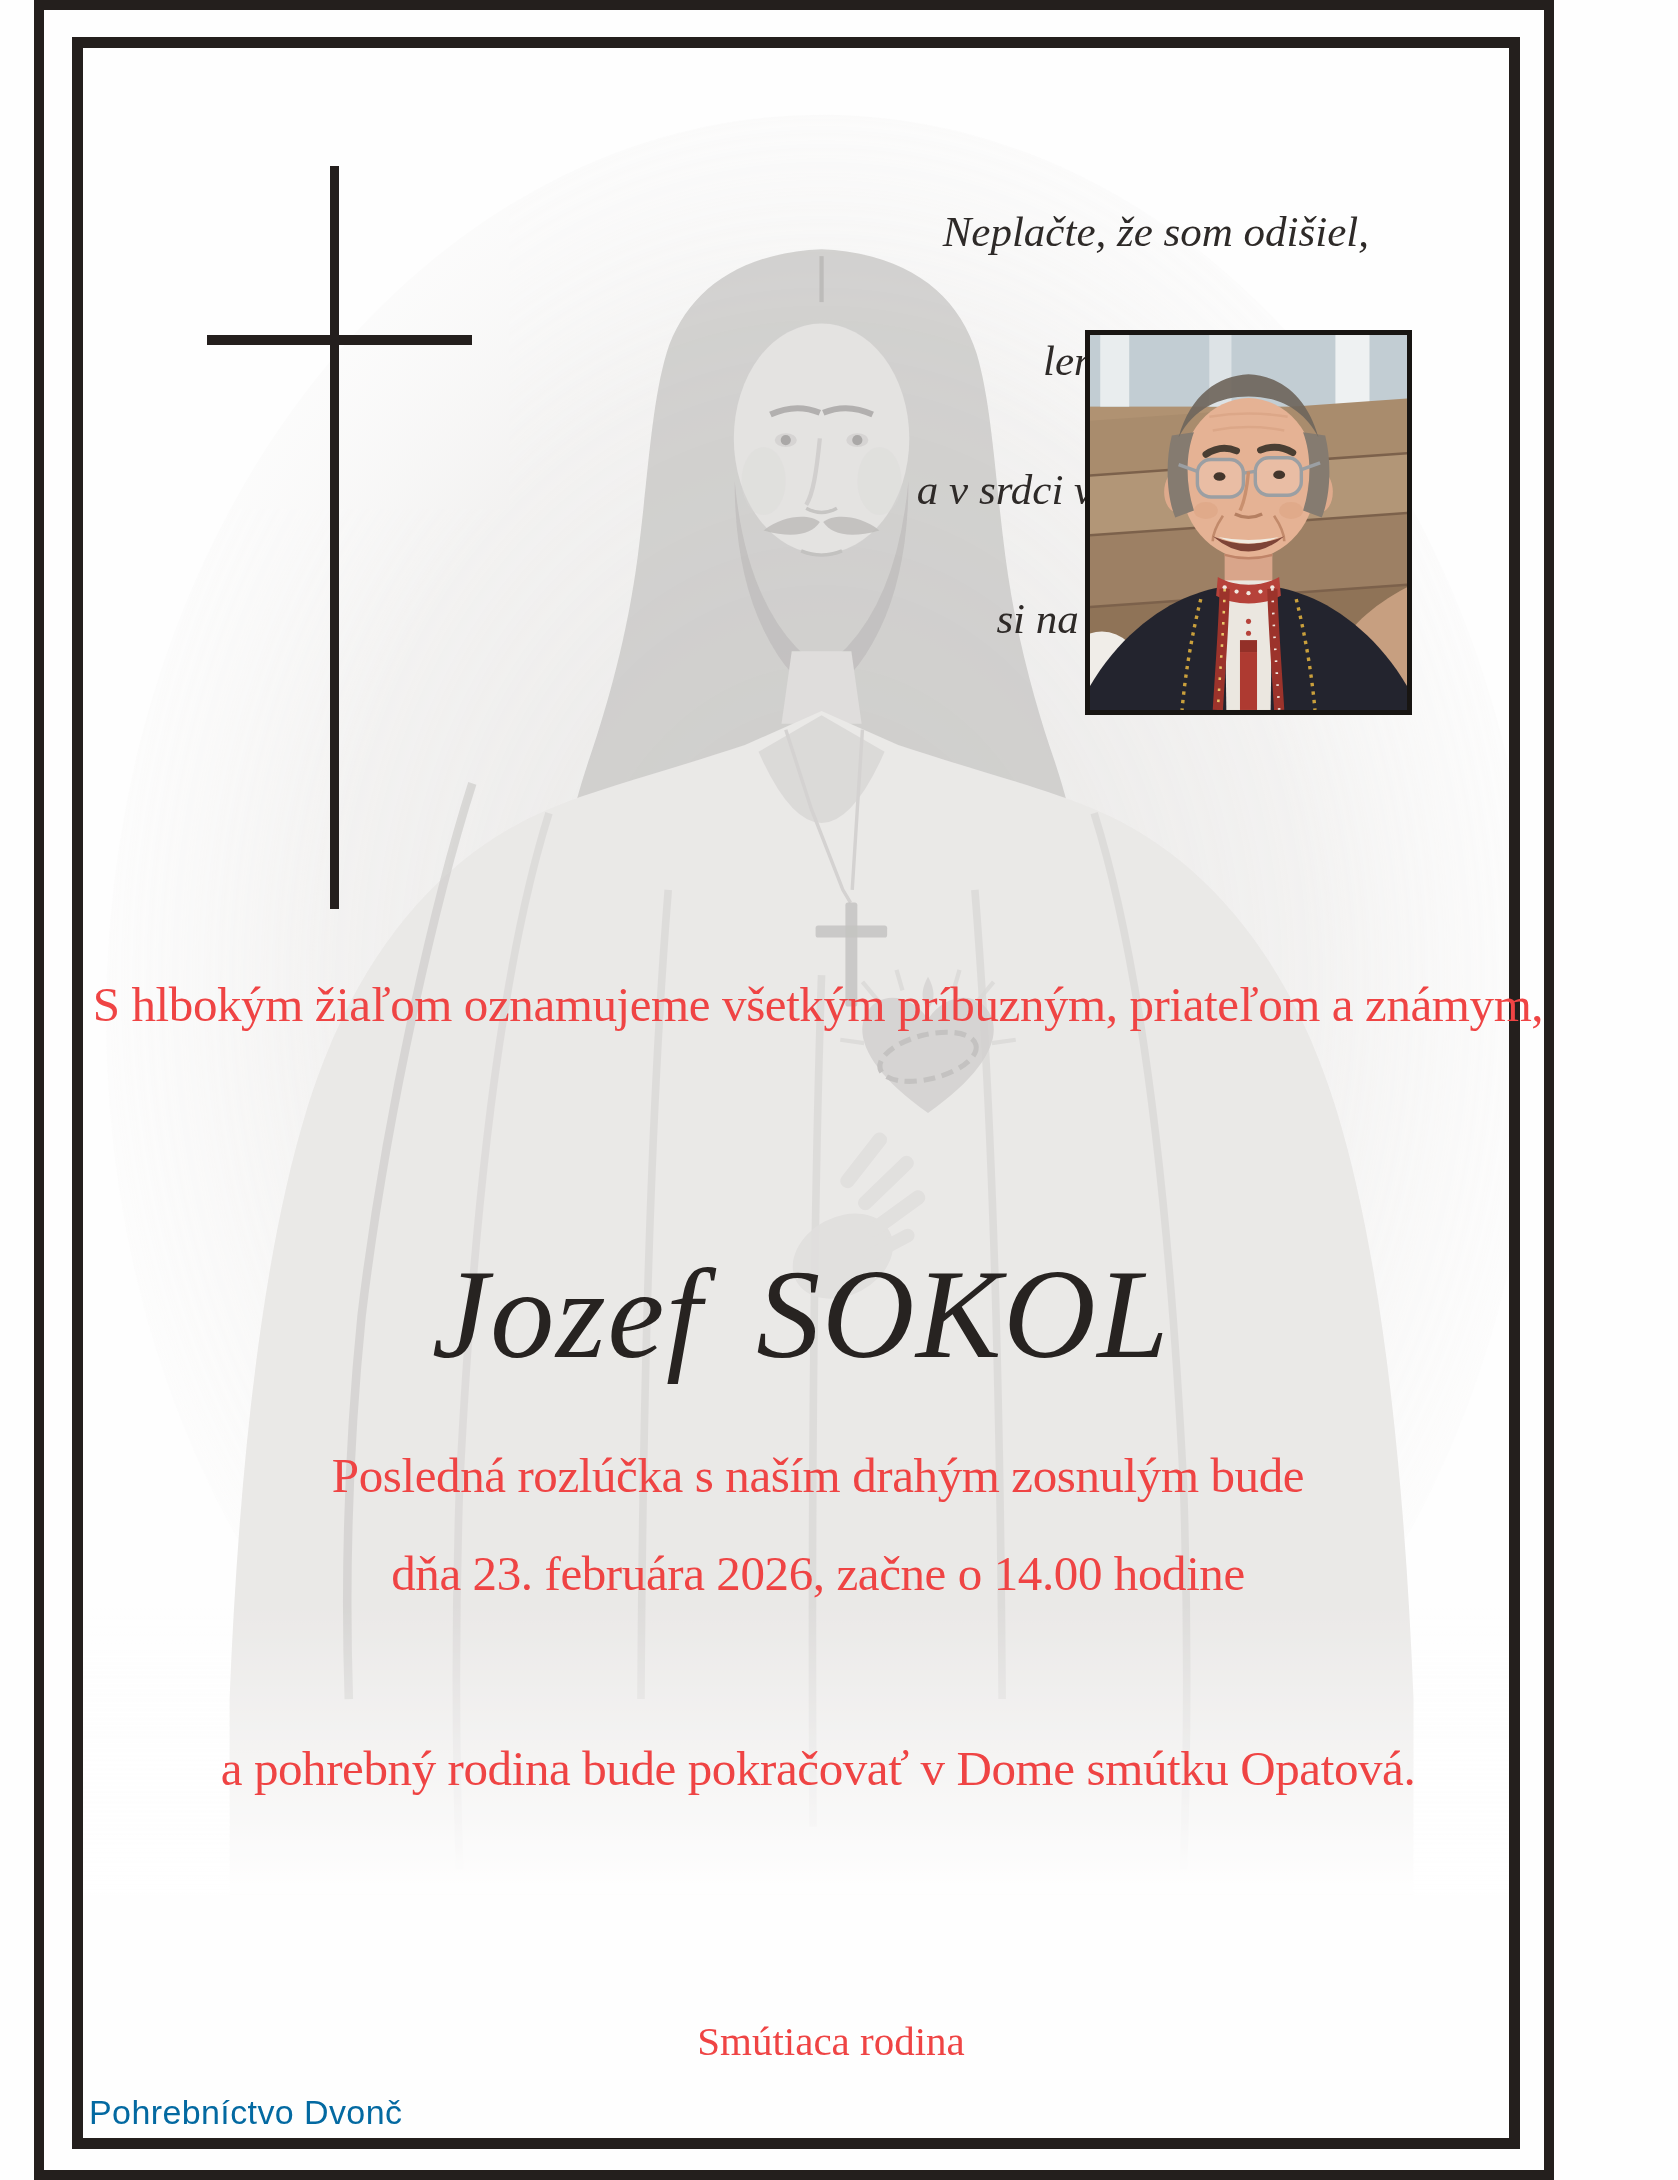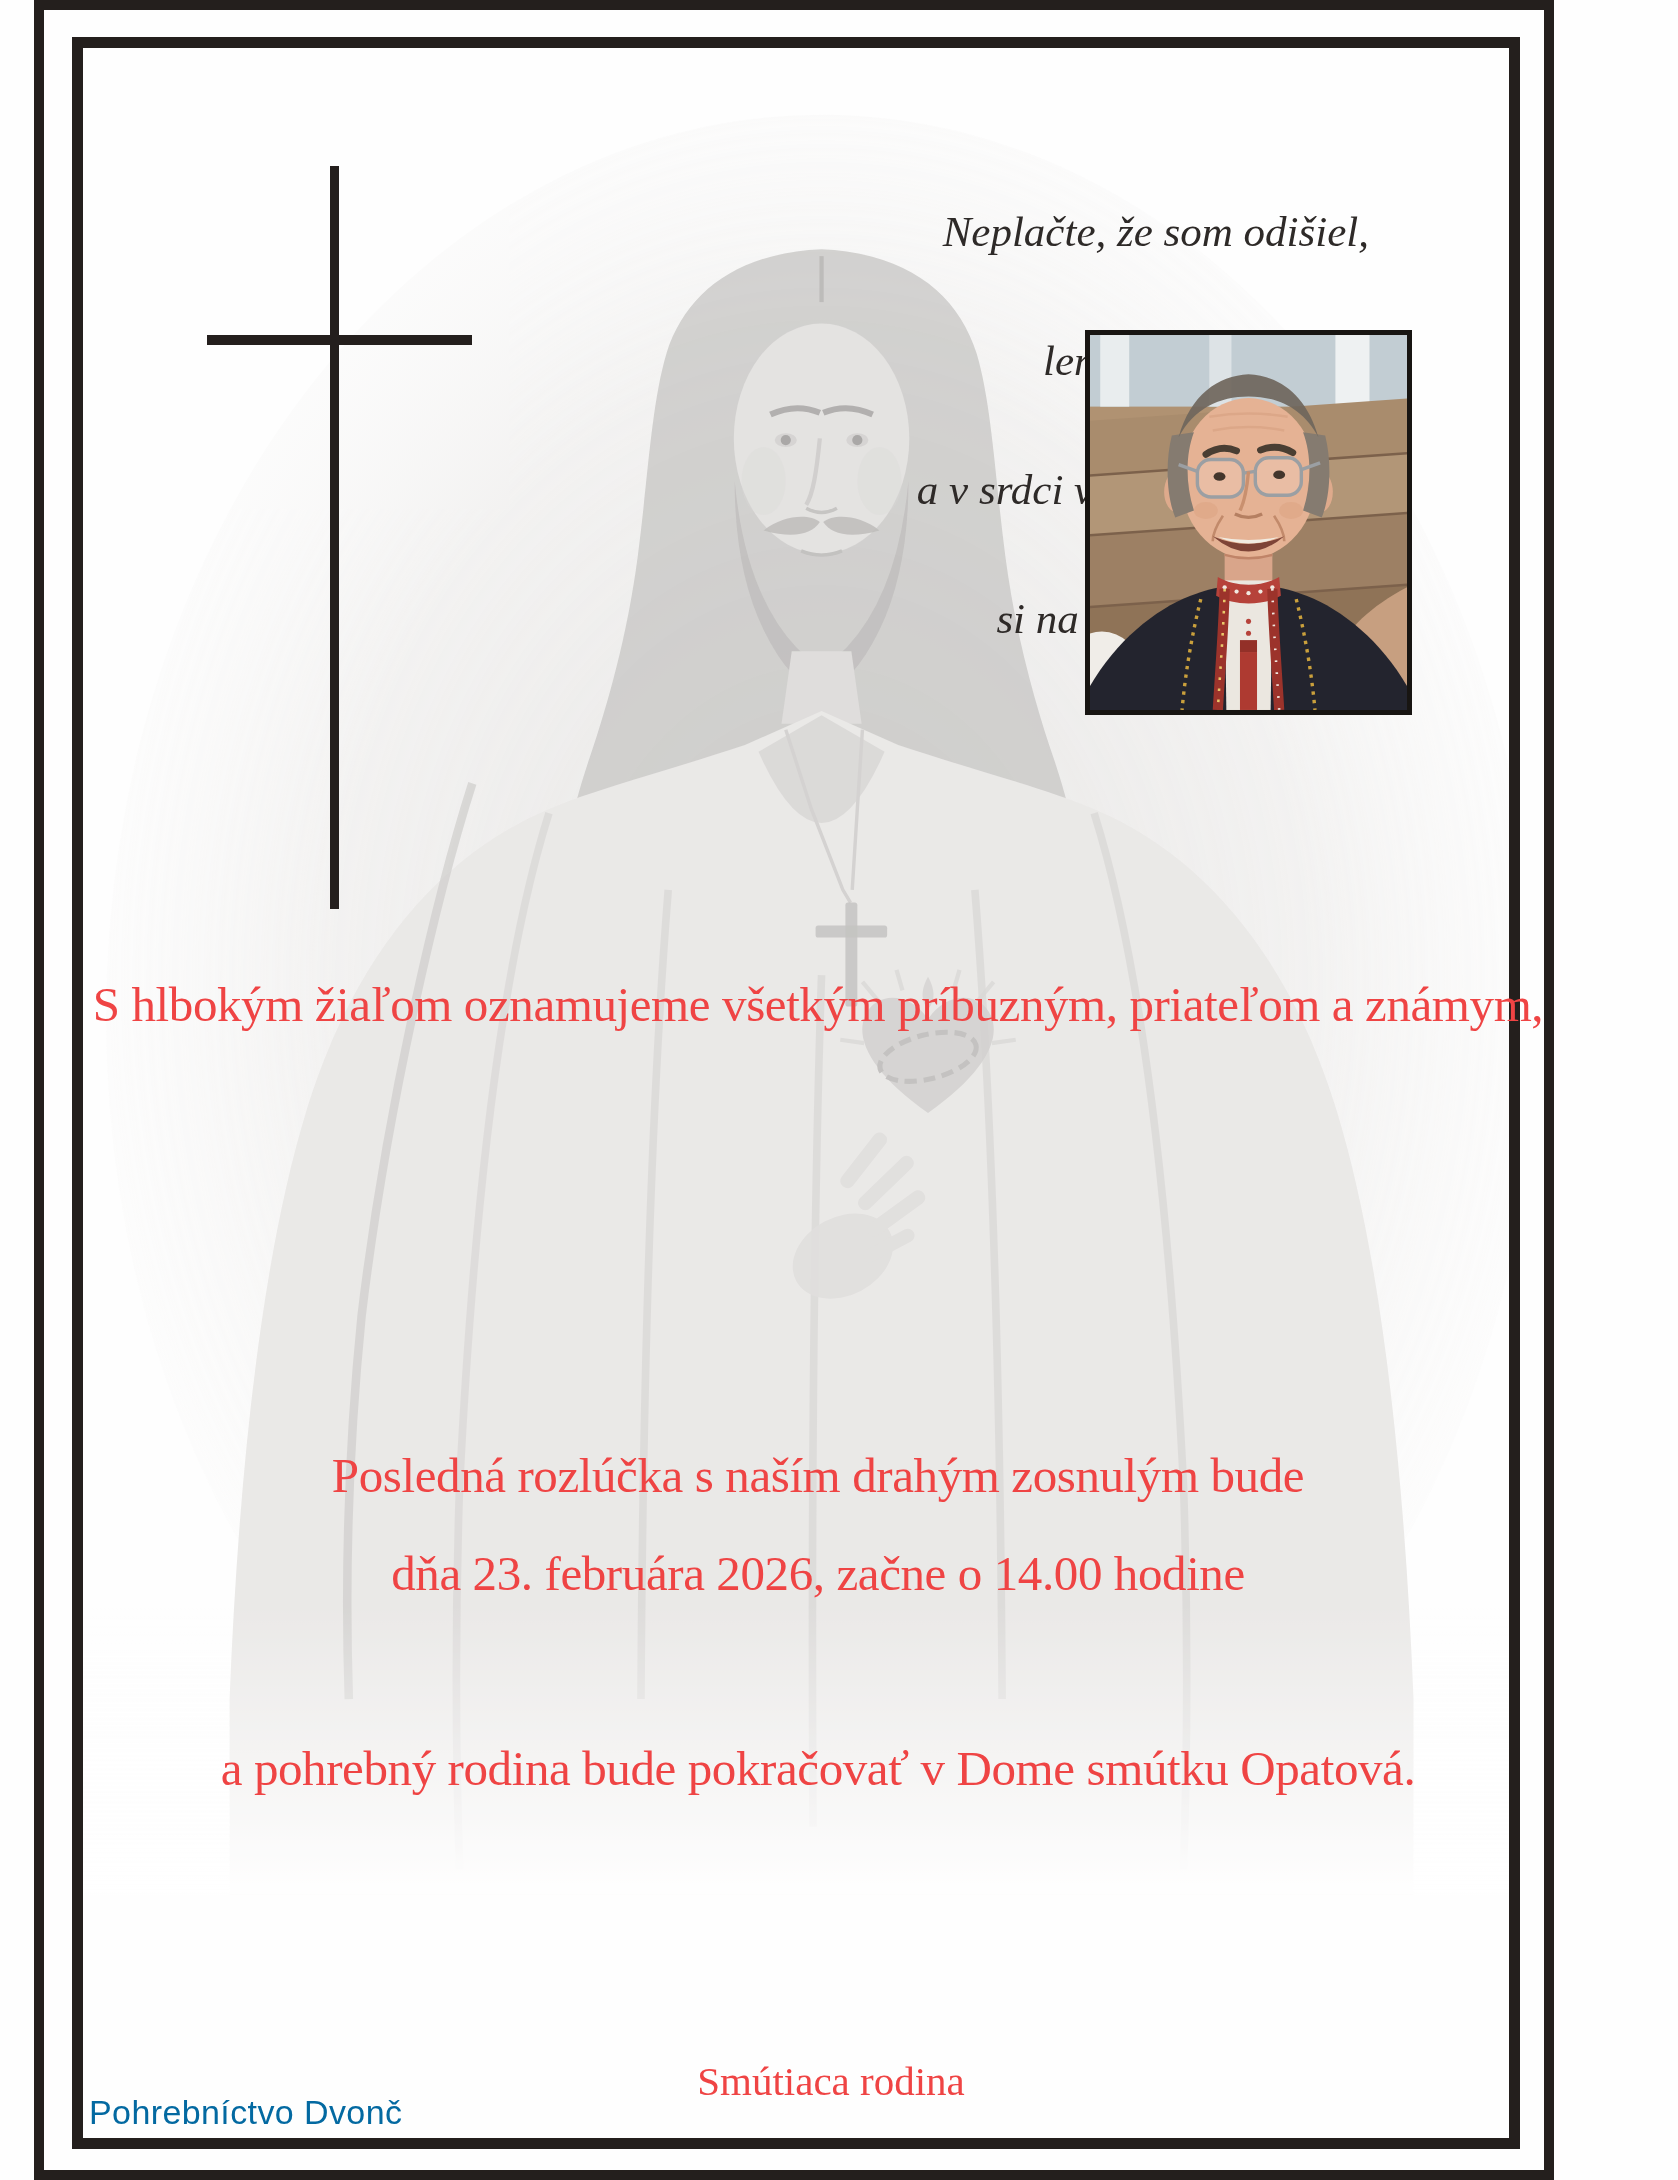--- a/index.html
+++ b/index.html
@@ -21,21 +21,21 @@
        border:5.1px solid #181512;background:#b09272;}
   .photo svg{display:block;}
   
   .serif{color:#ef4444;line-height:1;white-space:pre;}
   .verse{position:absolute;right:310px;top:124px;text-align:right;
        font-size:43px;line-height:43px;font-style:italic;color:#2e2a28;white-space:pre;}
   .ml{position:absolute;left:818px;transform:translateX(-50%);font-size:49px;letter-spacing:-0.4px;}
   .name-line{position:absolute;left:801px;transform:translateX(-50%);top:1250px;
        font-size:128px;letter-spacing:1.7px;white-space:nowrap;font-style:italic;color:#272321;line-height:1;}
   .name-line .last{margin-left:53px;}
-  .signature{position:absolute;left:831px;transform:translateX(-50%);top:2021px;font-size:41px;margin-top:40px;}
+  .signature{position:absolute;left:831px;transform:translateX(-50%);top:2021px;font-size:41px;}
   .home-label{position:absolute;left:89px;top:2095px;font-size:34px;line-height:1;
        font-family:"Liberation Sans",sans-serif;color:#0369a1;letter-spacing:0.4px;}
 </style>
 </head>
 <body>
 
 <div class="card">
 
   <svg class="watermark" viewBox="0 0 1700 2180" width="1448" height="1857" aria-hidden="true">
     <defs>
@@ -222,20 +222,21 @@
       <path d="M242,310 C252,350 260,395 264,440" stroke="#caa03c" stroke-width="4" stroke-dasharray="4 6" fill="none"></path>
       <rect x="176" y="372" width="20" height="68" fill="#ae3a31"></rect>
       <rect x="176" y="358" width="20" height="14" fill="#933028"></rect>
       <circle cx="186" cy="336" r="3" fill="#b6423a"></circle>
         <circle cx="186" cy="350" r="3" fill="#b6423a"></circle>
     </svg>
   </div>
 
   <div class="serif ml" style="top:980px">S hlbokým žiaľom oznamujeme všetkým príbuzným, priateľom a známym,</div>
 
+  <div class="name-line"><span>Jozef</span><span class="last">SOKOL</span></div>
 
   <div class="serif ml" style="top:1451px">Posledná rozlúčka s naším drahým zosnulým bude</div>
   <div class="serif ml" style="top:1549px">dňa 23. februára 2026, začne o 14.00 hodine</div>
   <div class="serif ml" style="top:1744px">a pohrebný rodina bude pokračovať v Dome smútku Opatová.</div>
 
   <div class="serif signature">Smútiaca rodina</div>
 
   <div class="home-label">Pohrebníctvo Dvonč</div>
 
 </div>

